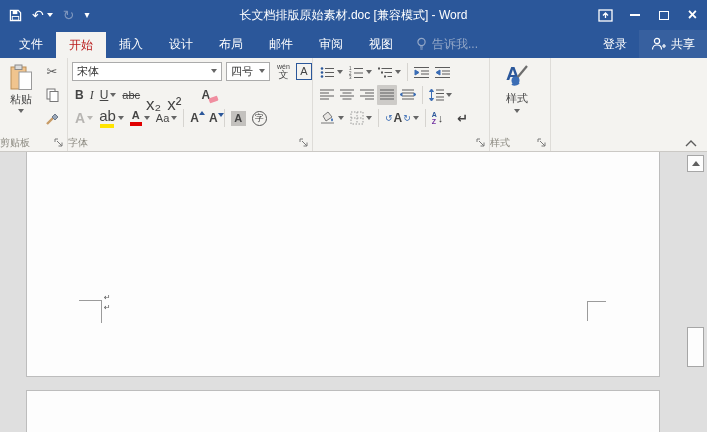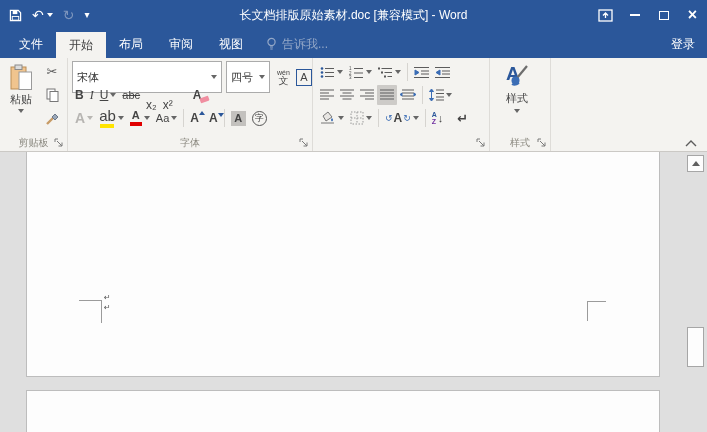--- a/index.html
+++ b/index.html
@@ -16,52 +16,52 @@
   .win-title { position:absolute; left:50%; transform:translateX(-50%); font-size:12px; white-space:nowrap; color:#fff; }
   .win-controls { position:absolute; right:0; top:0; height:30px; display:flex; align-items:center; }
   .win-btn { width:29px; height:30px; display:flex; align-items:center; justify-content:center; color:#fff; }
   .bar-min { width:10px; height:2px; background:#fff; }
   .box-max { width:10px; height:9px; border:1.5px solid #fff; }
   .x-close { font-size:16px; font-weight:bold; line-height:1; }
 
   
   .tabrow { position:absolute; top:30px; left:0; width:707px; height:28px; background:#2b579a; display:flex; align-items:stretch; color:#fff; font-size:12px; }
   .tab { display:flex; align-items:center; padding:0 13px; cursor:default; }
-  .tab.active { background:#f4f3f0; color:#404040; margin-top:2px; }
+  .tab.active { background:#f4f3f0; color:#b91c1c; margin-top:2px; }
   .tab-spacer { flex:1; }
   .tellme { display:flex; align-items:center; gap:5px; color:#93a7c7; padding:0 10px; font-size:12px; }
   .signin { display:flex; align-items:center; padding:0 12px; }
   .share { display:flex; align-items:center; gap:5px; padding:0 12px; background:rgba(255,255,255,0.06); }
 
   
   .ribbon { position:absolute; top:58px; left:0; width:707px; height:94px; background:#f4f3f0; border-bottom:1px solid #cbc9c5; font-size:11px; color:#444; }
   .rgroup { position:absolute; top:0; height:93px; border-right:1px solid #dedcd8; }
-  .rgroup-label { position:absolute; bottom:1px; left:0; right:0; text-align:center; font-size:10px; color:#8a887f; }
+  .rgroup-label { position:absolute; bottom:1px; left:0; right:0; font-size:10px; color:#8a887f; }
   .launcher { position:absolute; right:3px; bottom:3px; width:10px; height:10px; }
   .rrow { position:absolute; left:4px; display:flex; align-items:center; }
   .rbtn { height:20px; padding:0 3px; display:inline-flex; align-items:center; gap:2px; color:#444; border-radius:1px; }
   .rbtn.sel { background:#cdcbc8; }
   .caret { width:0; height:0; border-left:3px solid transparent; border-right:3px solid transparent; border-top:4px solid #666; display:inline-block; }
   .caret.lite { border-top-color:#b9b7b3; }
   .vsep-s { width:1px; height:18px; background:#d6d4d0; margin:0 3px; }
 
   
   .paste-btn { position:absolute; left:3px; top:3px; width:36px; height:72px; display:flex; flex-direction:column; align-items:center; padding-top:3px; }
   .paste-btn .lbl { margin-top:1px; font-size:11px; }
   .clip-col { position:absolute; left:42px; top:4px; display:flex; flex-direction:column; gap:6px; align-items:center; }
   .small-ico-btn { width:20px; height:18px; display:flex; align-items:center; justify-content:center; color:#5c5c5c; font-size:13px; }
 
   
-  .combo { height:32px; background:#fff; border:1px solid #ababab; display:flex; align-items:center; font-size:11px; padding:0 4px; color:#333; }
+  .combo { height:19px; background:#fff; border:1px solid #ababab; display:flex; align-items:center; font-size:11px; padding:0 4px; color:#333; }
   .combo .cbx { flex:1; }
   .g-b { font-weight:bold; font-size:12px; }
   .g-i { font-style:italic; font-family:"Liberation Serif",serif; font-size:12px; }
   .g-u { text-decoration:underline; font-size:12px; }
   .g-strike { text-decoration:line-through; font-size:11px; }
-  .g-sub, .g-sup { font-size:12px;margin-top:20px; }
+  .g-sub, .g-sup { font-size:17px;margin-top:20px; }
   .fx-a { color:#b7b5b2; font-size:14px; font-weight:bold; }
   .hl-wrap, .fc-wrap { display:flex; flex-direction:column; align-items:center; line-height:1; }
   .hl-bar { width:14px; height:4px; background:#ffe400; margin-top:1px; }
   .fc-bar { width:12px; height:4px; background:#e00000; margin-top:1px; }
   .grow-wrap { position:relative; font-size:12px; font-weight:bold; }
   .tri-up, .tri-dn { position:absolute; right:-6px; top:0; width:0; height:0; border-left:3px solid transparent; border-right:3px solid transparent; }
   .tri-up { border-bottom:4px solid #2b579a; }
   .tri-dn { border-top:4px solid #2b579a; top:2px; }
   .shade-a { width:15px; height:15px; background:#c3c1be; display:flex; align-items:center; justify-content:center; font-weight:bold; font-size:11px; }
   .circ-zi { width:15px; height:15px; border:1px solid #555; border-radius:50%; display:flex; align-items:center; justify-content:center; font-size:9px; }
@@ -151,39 +151,56 @@
   </div>
 
   <div class="tabrow">
     <span class="tab" style="margin-left:6px">
         <span>文件</span>
       </span>
     <span class="tab active">
         <span>开始</span>
       </span>
     <span class="tab">
+        <span>插入</span>
+      </span>
+    <span class="tab">
+        <span>设计</span>
+      </span>
+    <span class="tab">
         <span>布局</span>
+      </span>
+    <span class="tab">
+        <span>邮件</span>
       </span>
     <span class="tab">
         <span>审阅</span>
       </span>
     <span class="tab">
         <span>视图</span>
       </span>
     <span class="tellme">
       <svg width="11" height="14" viewBox="0 0 11 14">
           <circle cx="5.5" cy="5" r="3.6" fill="none" stroke="#93a7c7" stroke-width="1.2"></circle>
           <path d="M4 10 h3 M4.3 12 h2.4" stroke="#93a7c7" stroke-width="1.2"></path>
         </svg>
       <span>告诉我...</span>
     </span>
     <span class="tab-spacer"></span>
     <span class="signin">
         <span>登录</span>
       </span>
+    <span class="share">
+      <svg width="15" height="14" viewBox="0 0 15 14">
+          <circle cx="6" cy="4" r="2.6" fill="none" stroke="#fff" stroke-width="1.2"></circle>
+          <path d="M1.5 12.5 c0-3 2-4.5 4.5-4.5 s4.5 1.5 4.5 4.5" fill="none" stroke="#fff" stroke-width="1.2"></path>
+          <path d="M11 9 h4 M13 7 v4" stroke="#fff" stroke-width="1.2"></path>
+        </svg>
+      <span>共享</span>
+    </span>
   </div>
 
   <div class="ribbon">
 
     <div class="rgroup" style="left:0; width:68px">
       <div class="paste-btn">
         <svg width="23" height="27" viewBox="0 0 23 27">
           <rect x="1" y="3" width="15" height="22" fill="#f0c48e" stroke="#b98d56"></rect>
           <rect x="5" y="1" width="7" height="4.5" fill="#dcdcdc" stroke="#8a8a8a"></rect>
           <rect x="9" y="8" width="12.5" height="17.5" fill="#fff" stroke="#9a9a9a"></rect>

